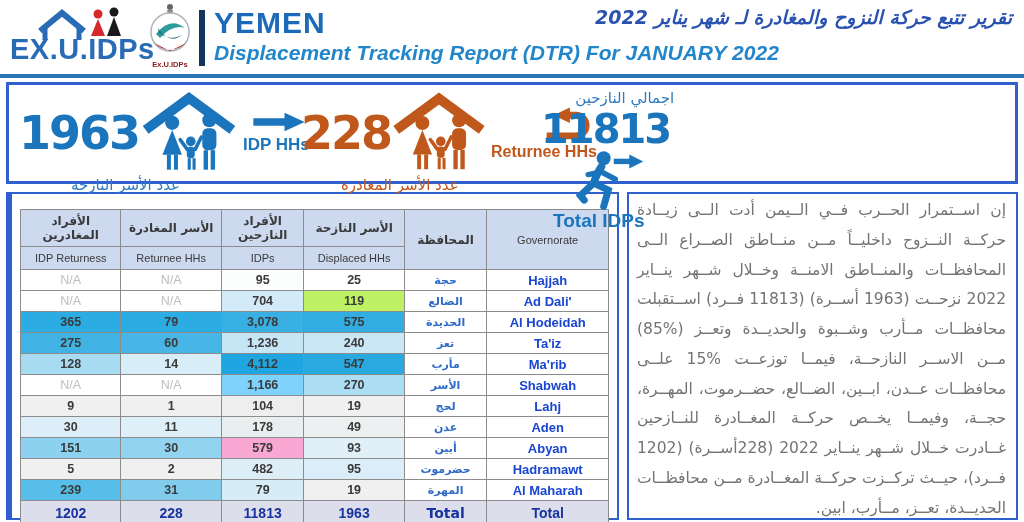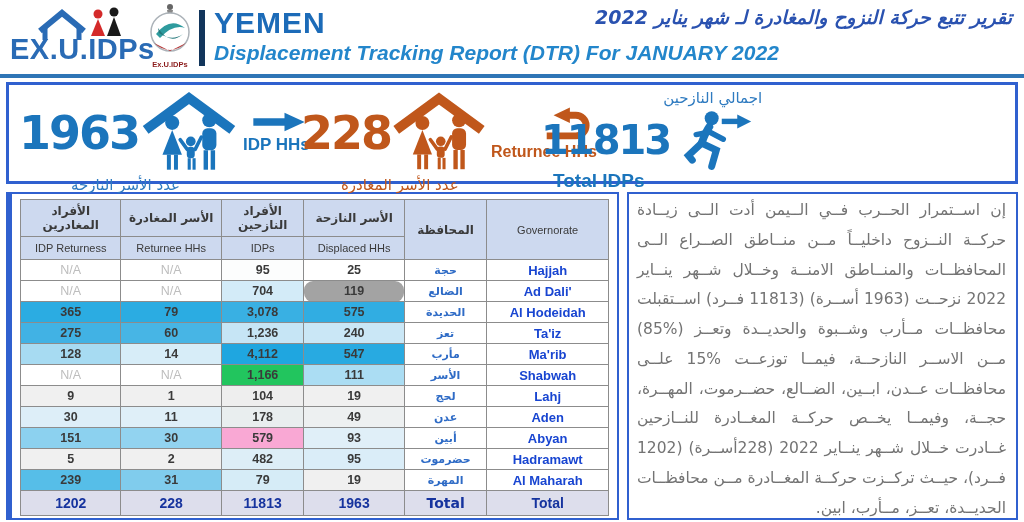--- a/index.html
+++ b/index.html
@@ -36,31 +36,31 @@
   .stat-side{display:flex;flex-direction:column;align-items:flex-end;gap:2px;margin-left:4px;}
   .stat-label{font-weight:bold;white-space:nowrap;}
   .stat-ar{position:absolute;font-family:"DejaVu Sans",sans-serif;direction:rtl;
     white-space:nowrap;font-size:15px;}
   .g1{left:10px;top:6px;} .g1 .stat-value{font-size:46px;}
   .g1 .stat-label{font-size:17px;color:#1B75BC;}
   .g1 .stat-ar{left:52px;bottom:-19px;color:#2F7BC0;}
   .g2{left:292px;top:6px;} .g2 .stat-value{font-size:46px;}
   .g2 .stat-label{font-size:16px;color:#C0571B;}
   .g2 .stat-ar{left:40px;bottom:-19px;color:#C0571B;}
-  .g3{left:532px;top:24px;} .g3 .stat-value{font-size:40px;}
+  .g3{left:532px;top:24px;flex-direction:column;} .g3 .stat-value{font-size:40px;}
   .g4{left:738px;top:24px;} .g4 .stat-value{font-size:40px;}
   .stat-ar-top{position:absolute;top:-20px;right:-4px;font-family:"DejaVu Sans",sans-serif;
     direction:rtl;white-space:nowrap;font-size:15px;}
   .stat-label-bottom{position:absolute;bottom:-21px;left:12px;font-size:19px;font-weight:bold;
     white-space:nowrap;}
 
   
   .main{display:flex;gap:8px;margin:8px 6px 0 6px;height:328px;}
   .table-box{width:613px;box-sizing:border-box;background:#fff;
-    border:2px solid #3060CF;border-left-width:6px;padding:5px 8px;}
+    border:2px solid #3060CF;border-left-width:6px;padding:15px 8px;}
   table{border-collapse:collapse;width:100%;table-layout:fixed;}
   th,td{border:1px solid #8C8C8C;text-align:center;vertical-align:middle;
     padding:0 2px;overflow:hidden;}
   thead th{background:#CDD9EF;color:#3A3A3A;}
   .th-ar{font-family:"DejaVu Sans",sans-serif;font-weight:bold;font-size:12px;height:36px;direction:rtl;}
   .th-en{font-size:11px;font-weight:normal;height:22px;}
   tbody td{height:20px;font-size:12.5px;font-weight:bold;color:#3A3A3A;background:#fff;}
   tbody td.na{color:#BDBDBD;font-weight:normal;}
   tbody td.gov-ar{color:#2E6BC6;font-family:"DejaVu Sans",sans-serif;font-size:11px;direction:rtl;}
   tbody td.gov-en{color:#1845D1;font-size:13px;}
@@ -216,21 +216,21 @@
             <td class="na" data-interactable="false" style="background: rgb(255, 255, 255);">N/A</td>
             <td data-interactable="false" style="background: rgb(252, 253, 253);">95</td>
             <td data-interactable="false" style="background: rgb(255, 255, 255);">25</td>
             <td class="gov-ar" data-interactable="false">حجة</td>
             <td class="gov-en" data-interactable="false">Hajjah</td>
           </tr>
           <tr data-interactable="false">
             <td class="na" data-interactable="false" style="background: rgb(255, 255, 255);">N/A</td>
             <td class="na" data-interactable="false" style="background: rgb(255, 255, 255);">N/A</td>
             <td data-interactable="false" style="background: rgb(211, 235, 248);">704</td>
-            <td data-interactable="false" style="background: #a3a3a3; border-radius: 9px;">119</td>
+            <td data-interactable="false" style="background: #bef264;">119</td>
             <td class="gov-ar" data-interactable="false">الضالع</td>
             <td class="gov-en" data-interactable="false">Ad Dali'</td>
           </tr>
           <tr data-interactable="false">
             <td data-interactable="false" style="background: rgb(43, 172, 226);">365</td>
             <td data-interactable="false" style="background: rgb(43, 172, 226);">79</td>
             <td data-interactable="false" style="background: rgb(57, 176, 227); margin-top: 37px;">3,078</td>
             <td data-interactable="false" style="background: rgb(49, 173, 226);">575</td>
             <td class="gov-ar" data-interactable="false">الحديدة</td>
             <td class="gov-en" data-interactable="false">Al Hodeidah</td>
@@ -247,22 +247,22 @@
             <td data-interactable="false" style="background: rgb(167, 219, 242);">128</td>
             <td data-interactable="false" style="background: rgb(215, 237, 248);">14</td>
             <td data-interactable="false" style="background: rgb(31, 166, 224);">4,112</td>
             <td data-interactable="false" style="background: rgb(40, 170, 225);">547</td>
             <td class="gov-ar" data-interactable="false">مأرب</td>
             <td class="gov-en" data-interactable="false">Ma'rib</td>
           </tr>
           <tr data-interactable="false">
             <td class="na" data-interactable="false" style="background: rgb(255, 255, 255);">N/A</td>
             <td class="na" data-interactable="false" style="background: rgb(255, 255, 255);">N/A</td>
-            <td data-interactable="false" style="background: #22c55e;">1,166</td>
-            <td data-interactable="false" style="background: rgb(171, 221, 243);">111</td>
+            <td data-interactable="false" style="background: #7dd3fc;">1,166</td>
+            <td data-interactable="false" style="background: rgb(171, 221, 243);">270</td>
             <td class="gov-ar" data-interactable="false">الأسر</td>
             <td class="gov-en" data-interactable="false">Shabwah</td>
           </tr>
           <tr data-interactable="false">
             <td data-interactable="false" style="background: rgb(240, 240, 240);">9</td>
             <td data-interactable="false" style="background: rgb(240, 240, 240);">1</td>
             <td data-interactable="false" style="background: rgb(238, 238, 238);">104</td>
             <td data-interactable="false" style="background: rgb(240, 240, 240);">19</td>
             <td class="gov-ar" data-interactable="false">لحج</td>
             <td class="gov-en" data-interactable="false">Lahj</td>

